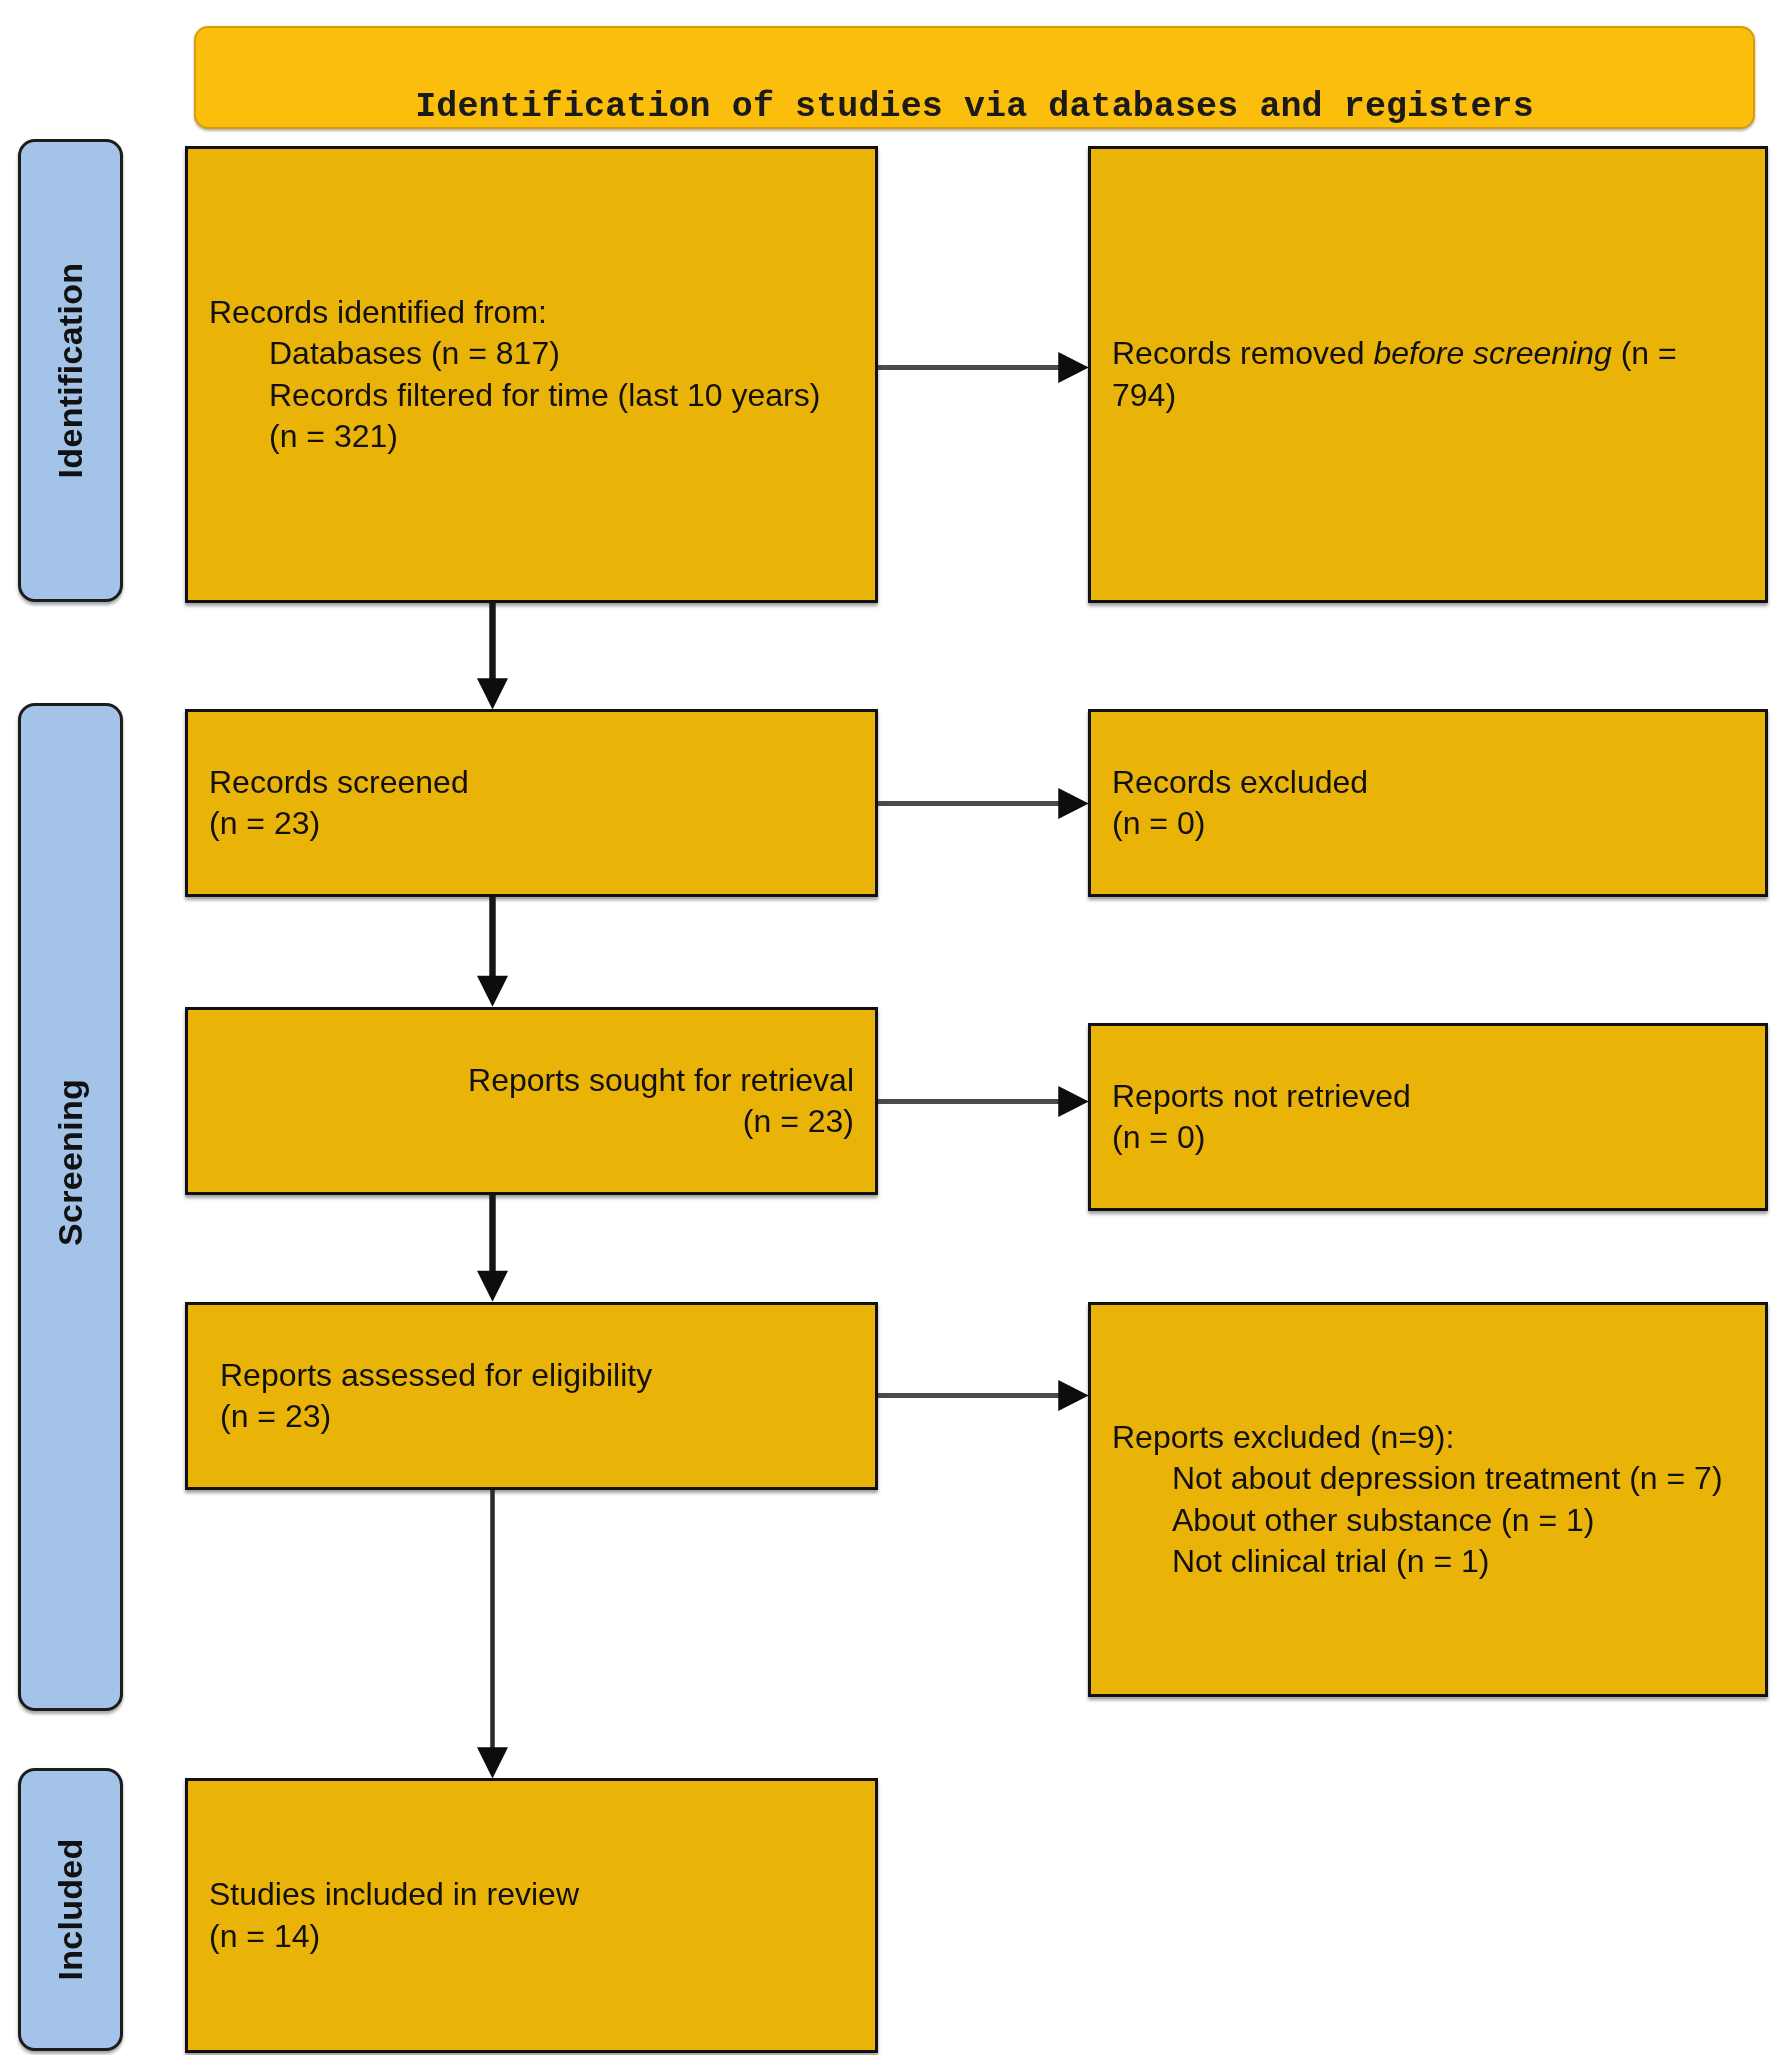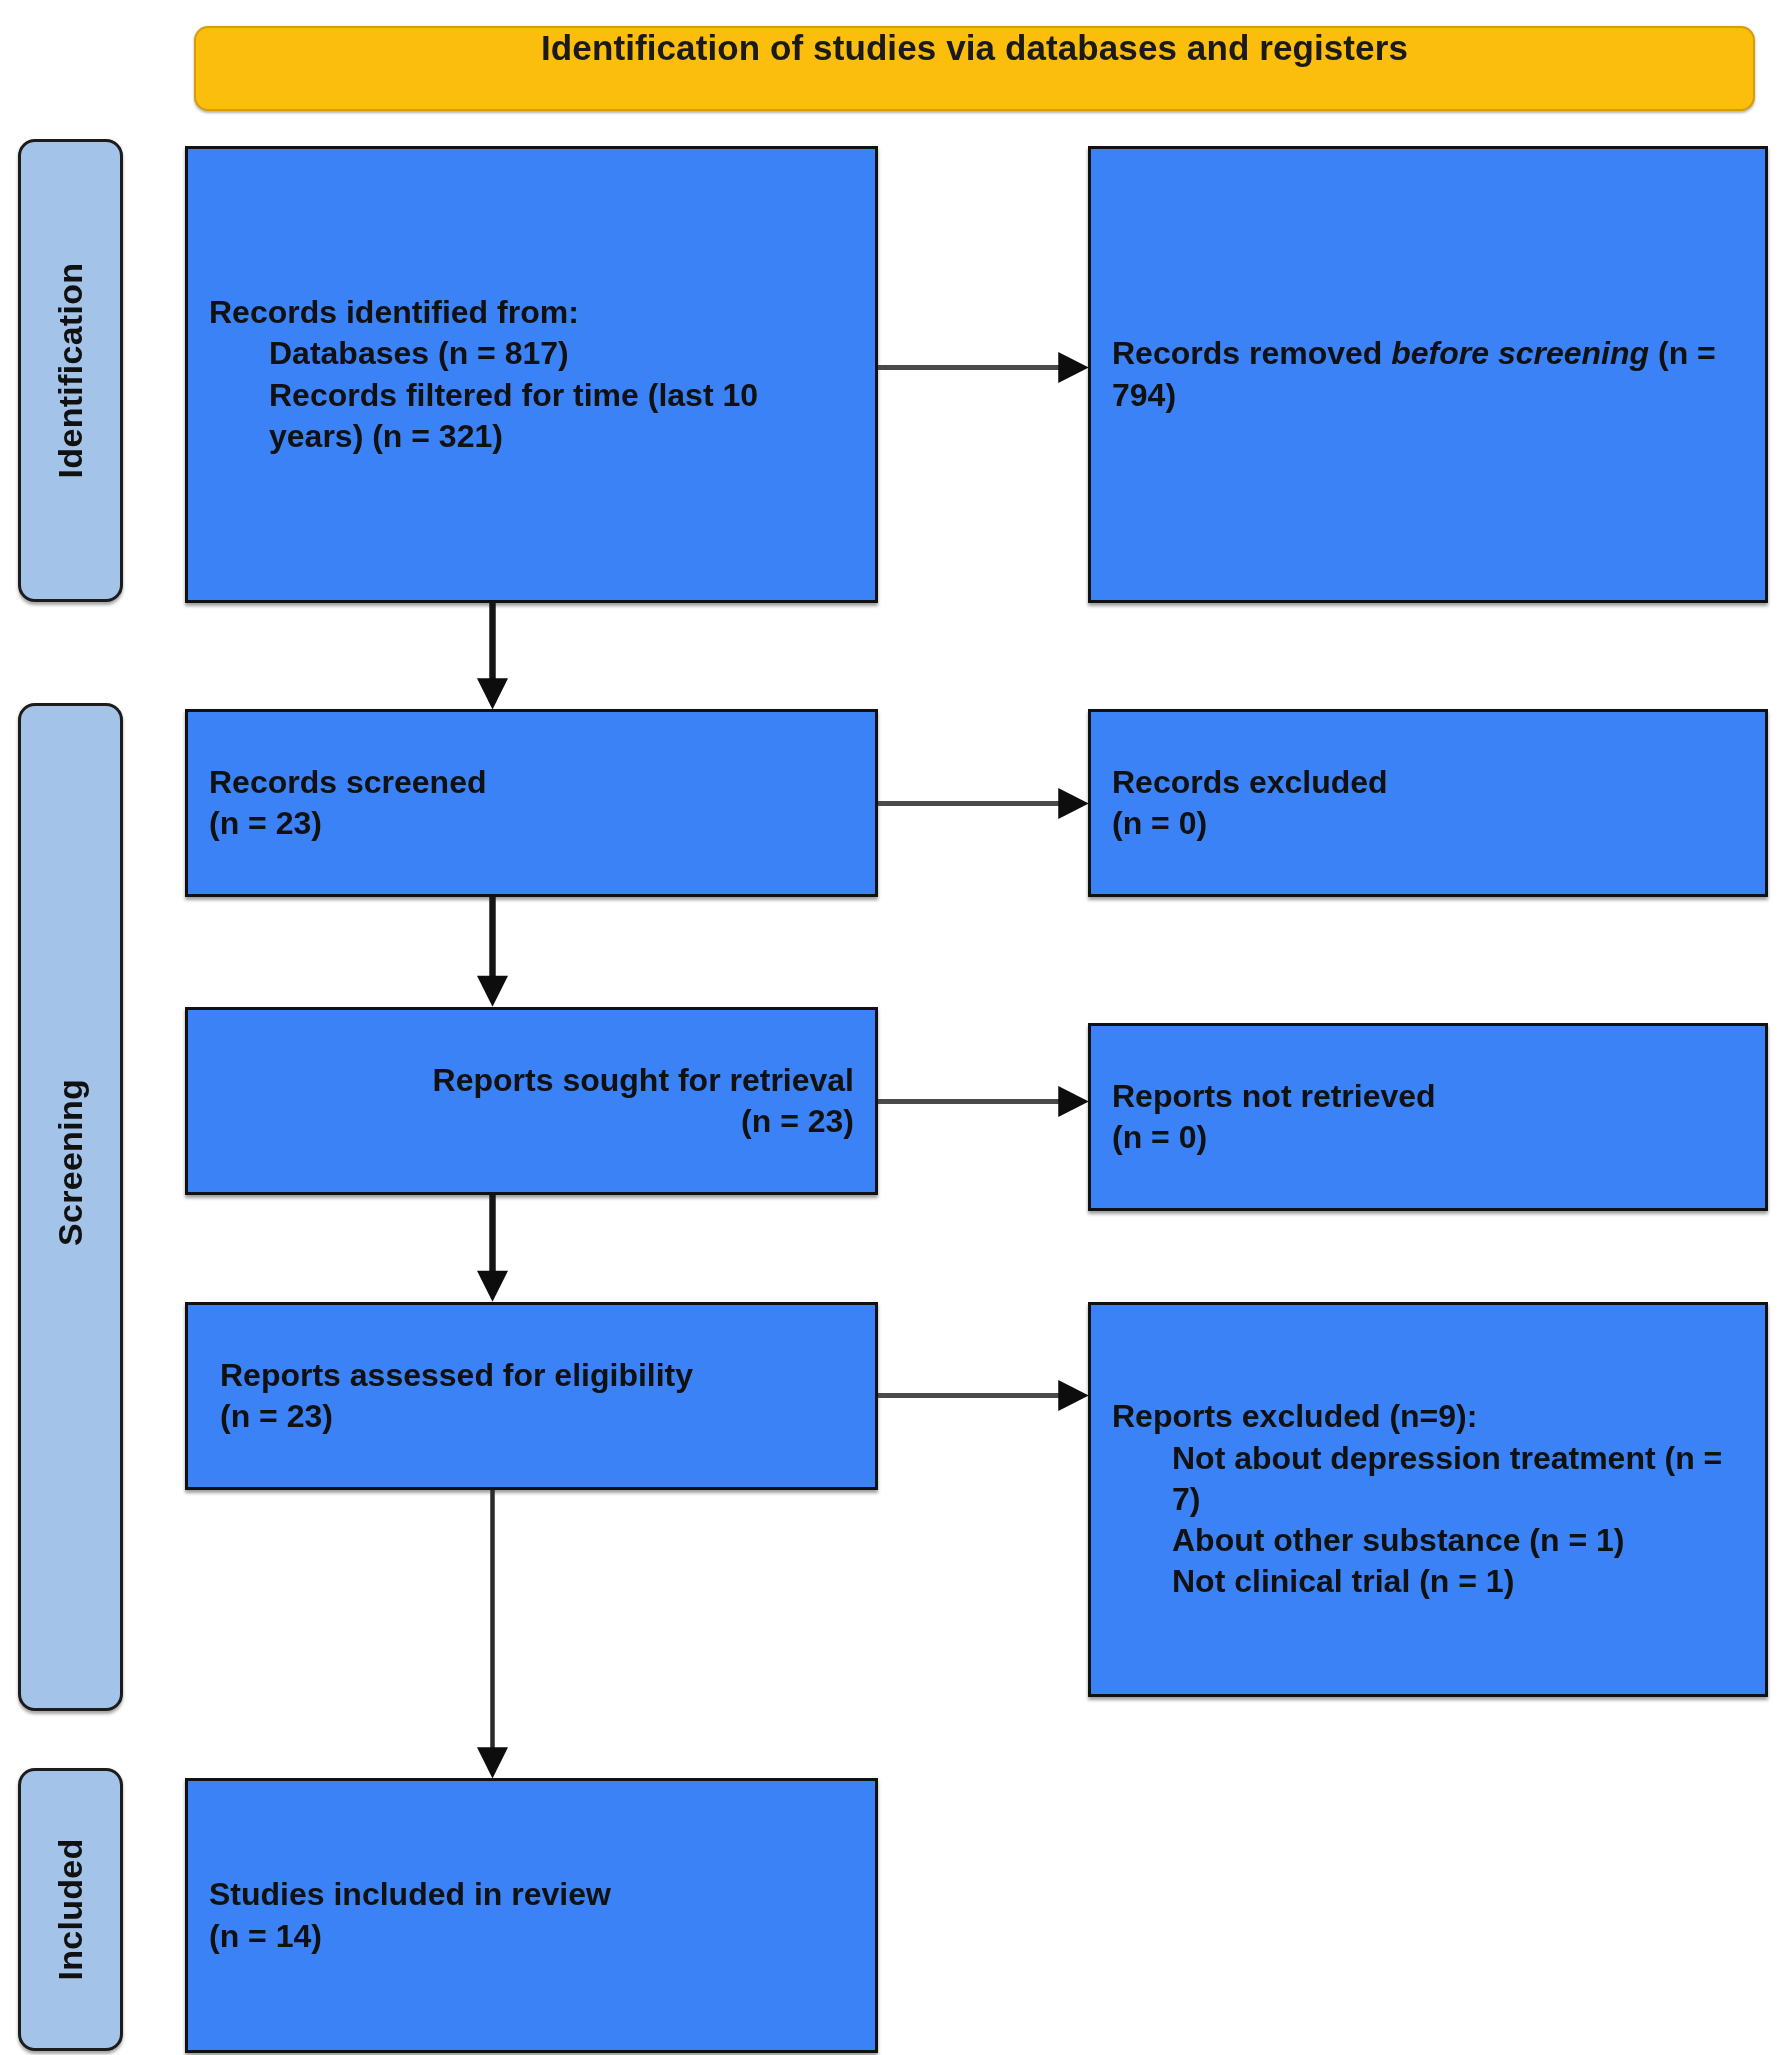--- a/index.html
+++ b/index.html
@@ -18,28 +18,29 @@
     width: 1790px;
     height: 2056px;
     background: #ffffff;
     overflow: hidden;
   }
 
   
   .banner {
     position: absolute;
     left: 194px; top: 26px;
-    width: 1561px; height: 85px;
+    width: 1561px; height: 103px;
     background: #fbbe0d;
     border: 2.6px solid #d79c08;
     border-radius: 14.2px;
     display: flex;
-    align-items: flex-start;
+    align-items: flex-end;
     justify-content: center;
     box-shadow: 0 1.9px 2.6px rgba(0,0,0,0.30);
+    font-family: Liberation Mono, monospace;
   }
   .banner-text {
     font-size: 35px;
     font-weight: bold;
     color: #1a1a1a;
     letter-spacing: 0.1px;
     white-space: nowrap;
   }
 
   
@@ -66,27 +67,26 @@
   }
   #stage-identification { top: 139px;  height: 463px; }
   #stage-screening      { top: 703px; height: 1008px; }
   #stage-included       { top: 1768px; height: 283px; }
   
   #stage-screening .stage-text { position: relative; top: -45px; }
 
   
   .box {
     position: absolute;
-    background: #3b82f6;
+    background: #eab308;
     border: 3.9px solid #111111;
     box-shadow: 0 2.6px 3.2px rgba(0,0,0,0.38);
     display: flex;
     align-items: center;
     padding: 0 21px;
-    font-weight: bold;
   }
   .box-text {
     font-size: 32px;
     line-height: 1.29;
     color: #111111;
     width: 100%;
   }
   .box-text .indent { display: block; padding-left: 60px; }
   .box-text em { font-style: italic; }
 

